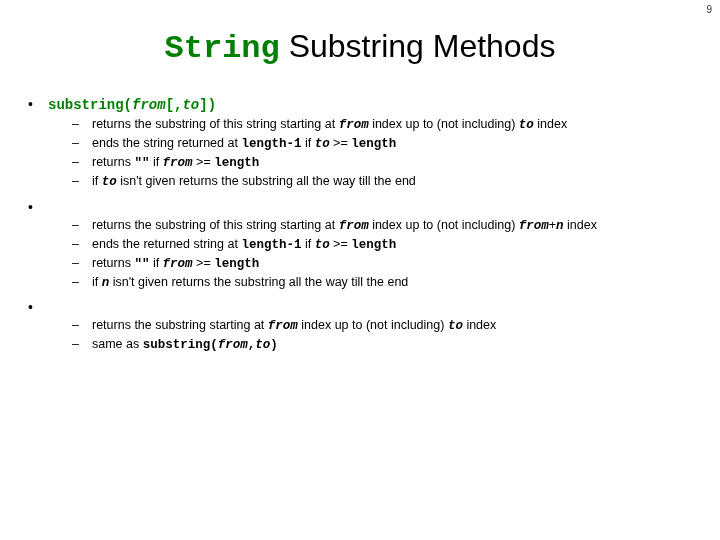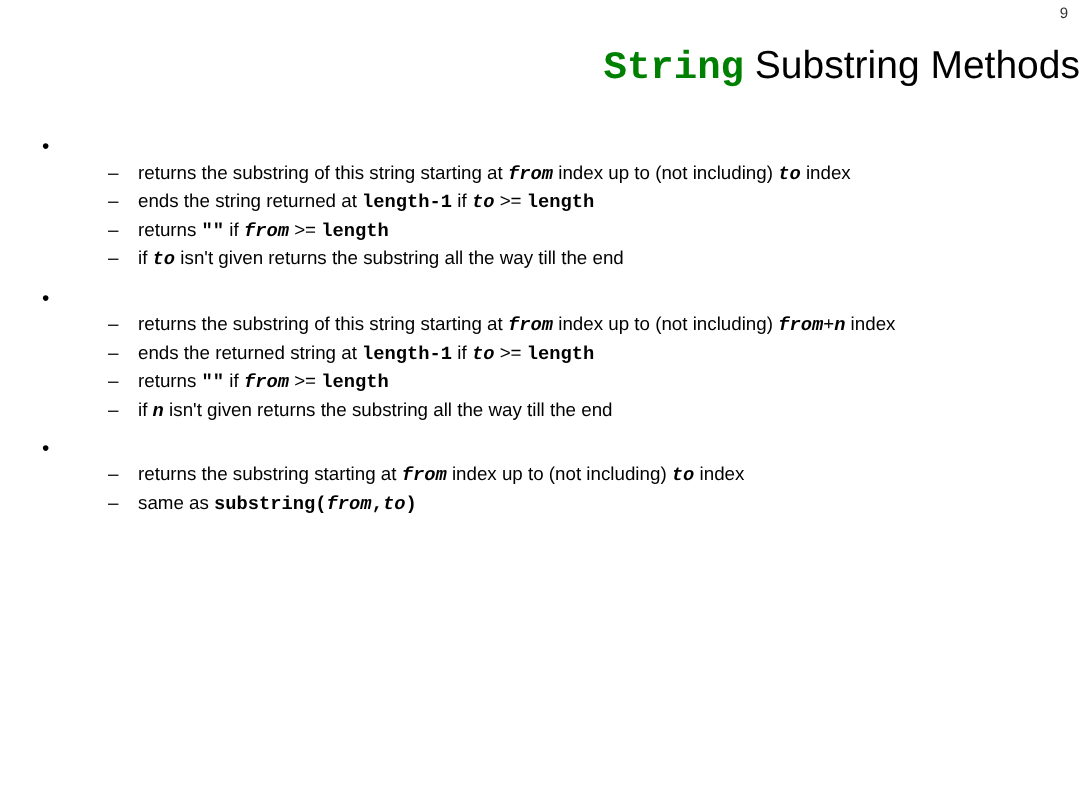--- a/index.html
+++ b/index.html
@@ -14,22 +14,22 @@
   }
   .page-number {
     position: absolute;
     top: 4px;
     right: 8px;
     font-size: 10px;
     color: #333;
   }
   .title {
     margin: 28px 0 16px 0;
-    text-align: right;
-    font-size: 26px;
+    text-align: center;
+    font-size: 32px;
     font-weight: 400;
     color: #000;
   }
   .title .code-title {
     font-family: "Courier New", Courier, monospace;
     font-weight: bold;
     color: #008000;
   }
   .content {
     margin: 28px 28px 0 28px;
@@ -92,20 +92,21 @@
 
 <h1 class="title">
   <span class="code-title">String</span><span> Substring Methods</span>
 </h1>
 
 <div class="content" id="content-root">
 
 <div class="method-block">
       <div class="bullet-row">
         <div class="bullet">•</div>
+        <div class="method-sig">substring(<span class="arg">from</span>[,<span class="arg">to</span>])</div>
       </div>
       <div class="sublist">
         <div class="sub-row">
           <div class="dash">–</div>
           <div class="sub-text">returns the substring of this string starting at <span class="ci">from</span> index up to (not including) <span class="ci">to</span> index</div>
         </div>
         <div class="sub-row">
           <div class="dash">–</div>
           <div class="sub-text">ends the string returned at <span class="c">length-1</span> if <span class="ci">to</span> &gt;= <span class="c">length</span></div>
         </div>

